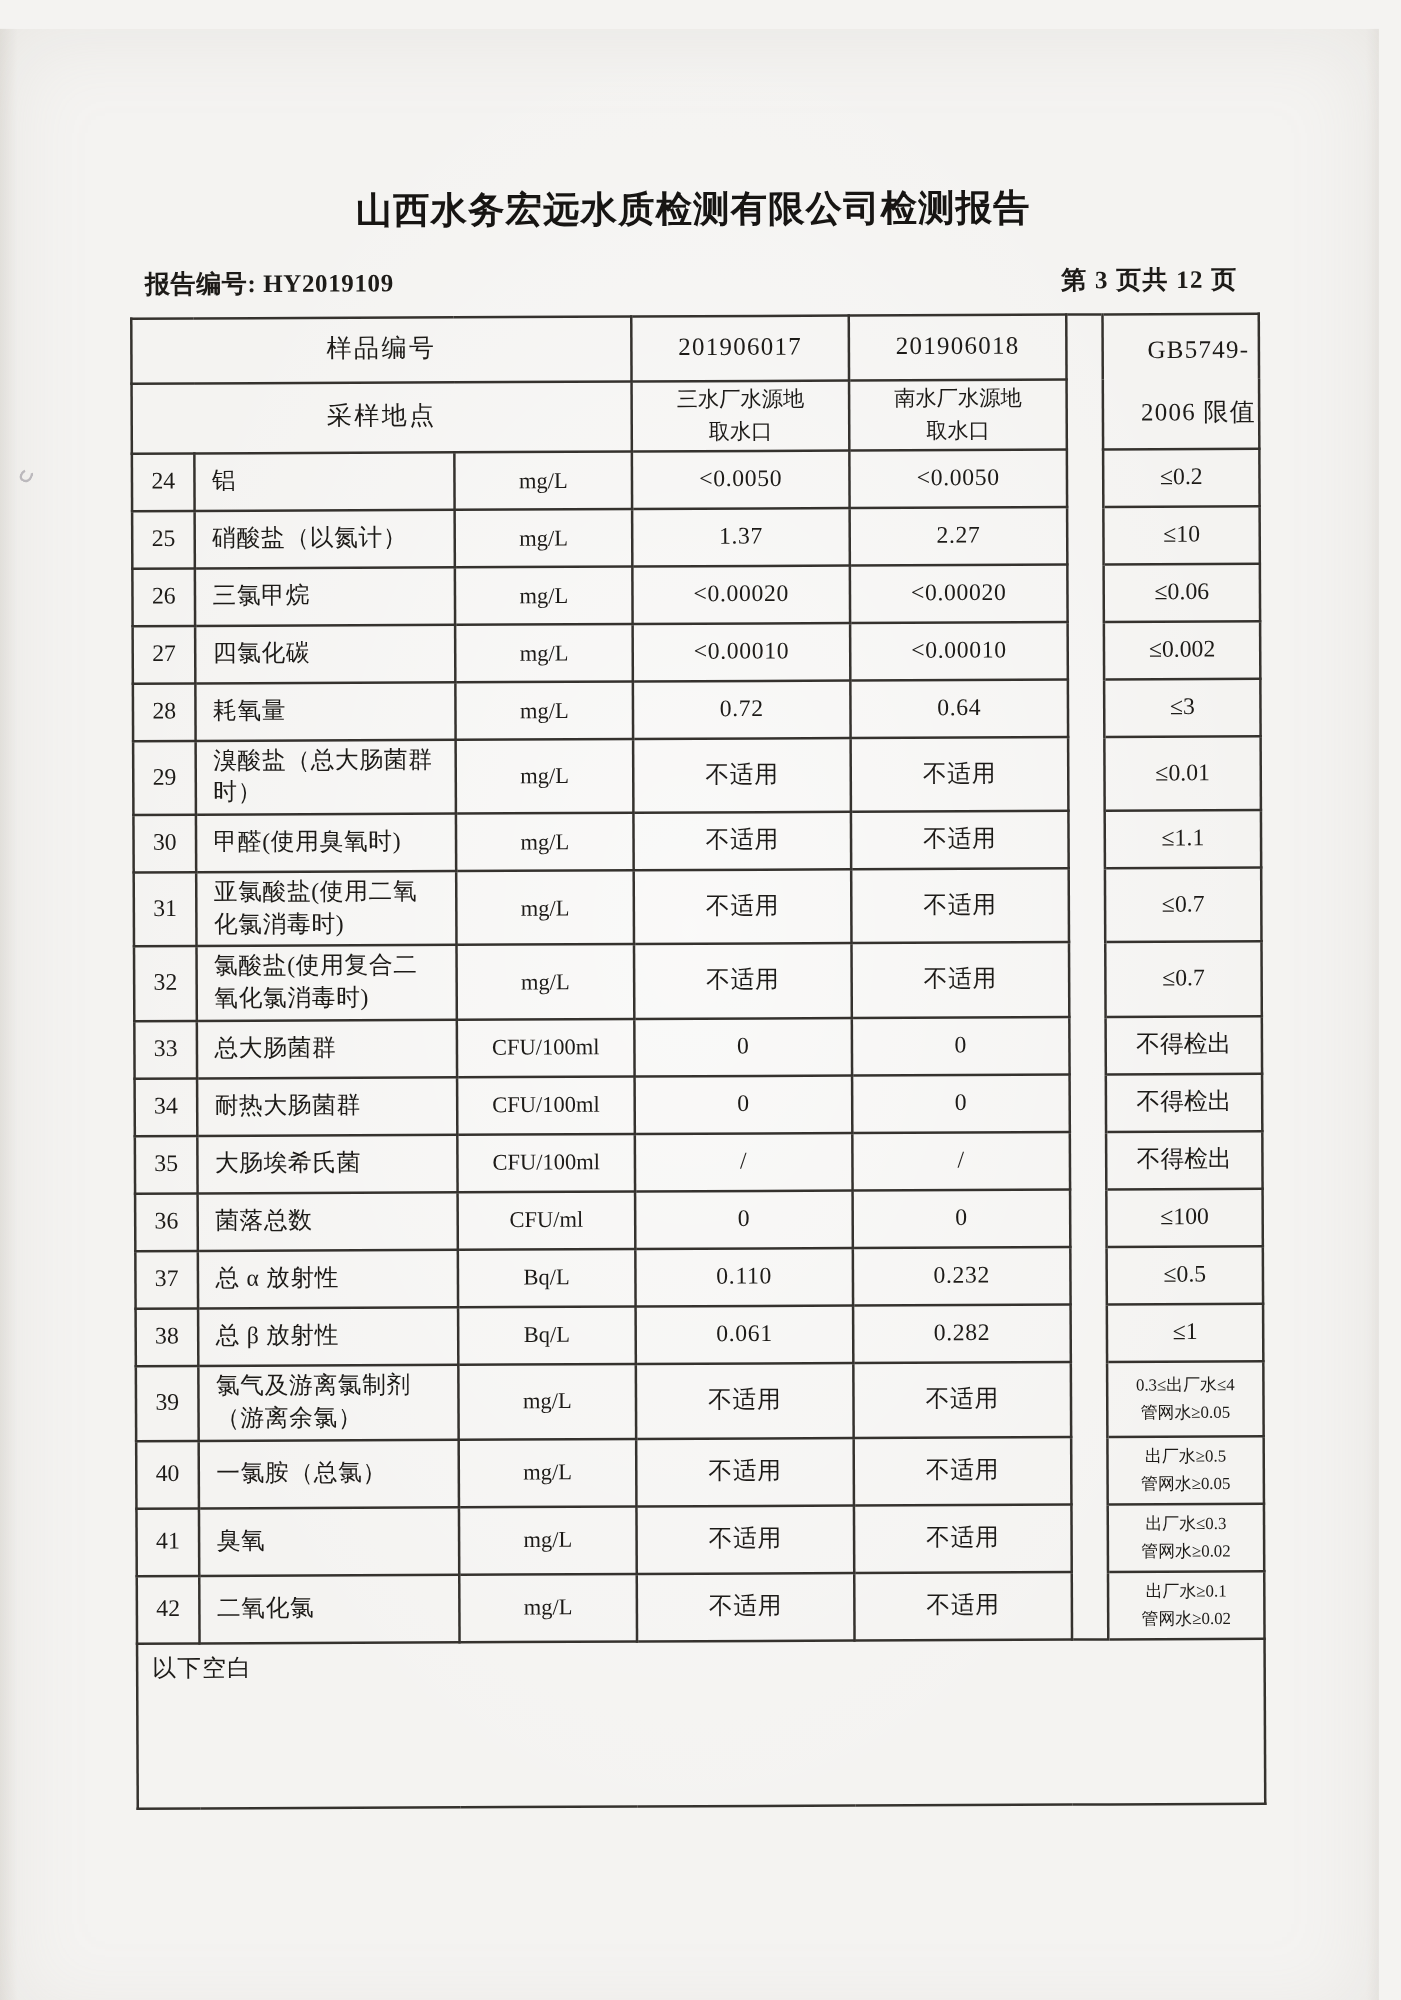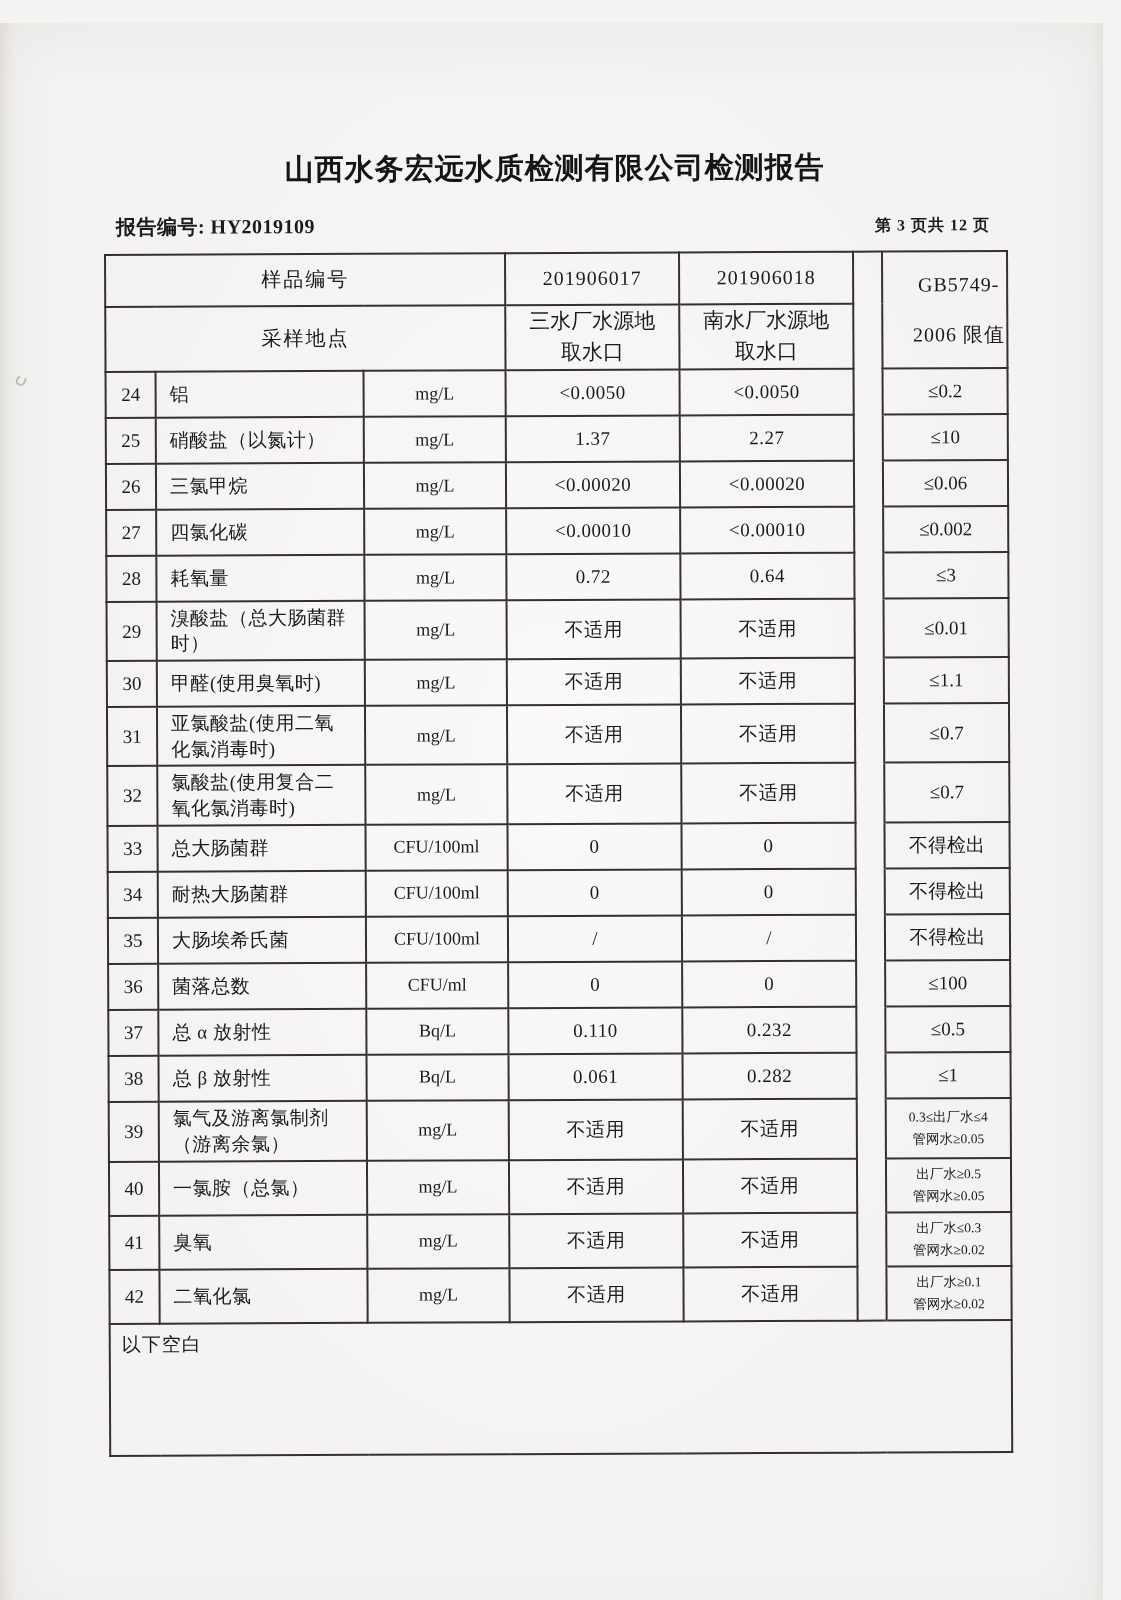--- a/index.html
+++ b/index.html
@@ -50,21 +50,21 @@
     line-height: 1.2;
   }
   .meta {
     display: flex;
     justify-content: space-between;
     align-items: baseline;
     margin-top: 26px;
     padding: 0 16px 0 12px;
   }
   .report-no { font-size: 20px; font-weight: 600; letter-spacing: 0.5px; }
-  .page-info { font-size: 16px; font-weight: 600; letter-spacing: 1px; }
+  .page-info { font-size: 20px; font-weight: 600; letter-spacing: 1px; }
 
   table.results {
     border-collapse: collapse;
     table-layout: fixed;
     width: 902px;
     margin-top: 13px;
     border: 2px solid #35322e;
   }
   td {
     border: 2px solid #35322e;
@@ -74,21 +74,21 @@
     font-size: 19px;
     line-height: 1.35;
     overflow: hidden;
   }
   td.sp { border-top: none; border-bottom: none; }
 
   .h1 td { height: 52px; }
   .h2 td { height: 56px; }
   .c-label { font-size: 20px; letter-spacing: 2px; }
   .c-id { font-size: 20px; letter-spacing: 1px; }
-  .c-site { font-size: 21px; line-height: 1.5; }
+  .c-site { font-size: 17px; line-height: 1.5; }
   .pre { white-space: pre-line; }
   .c-limithead { font-size: 20px; letter-spacing: 1px; padding-left: 28px; }
   .c-limithead .lh-line { display: block; line-height: 1.2; }
   .c-limithead .lh-line:first-child { margin-bottom: 26px; }
 
   .data-row td { height: 46px; }
   .data-row.tall td { height: 58px; }
   .data-row.dual td { height: 54px; }
   .data-row.tall.dual td { height: 60px; }
 

